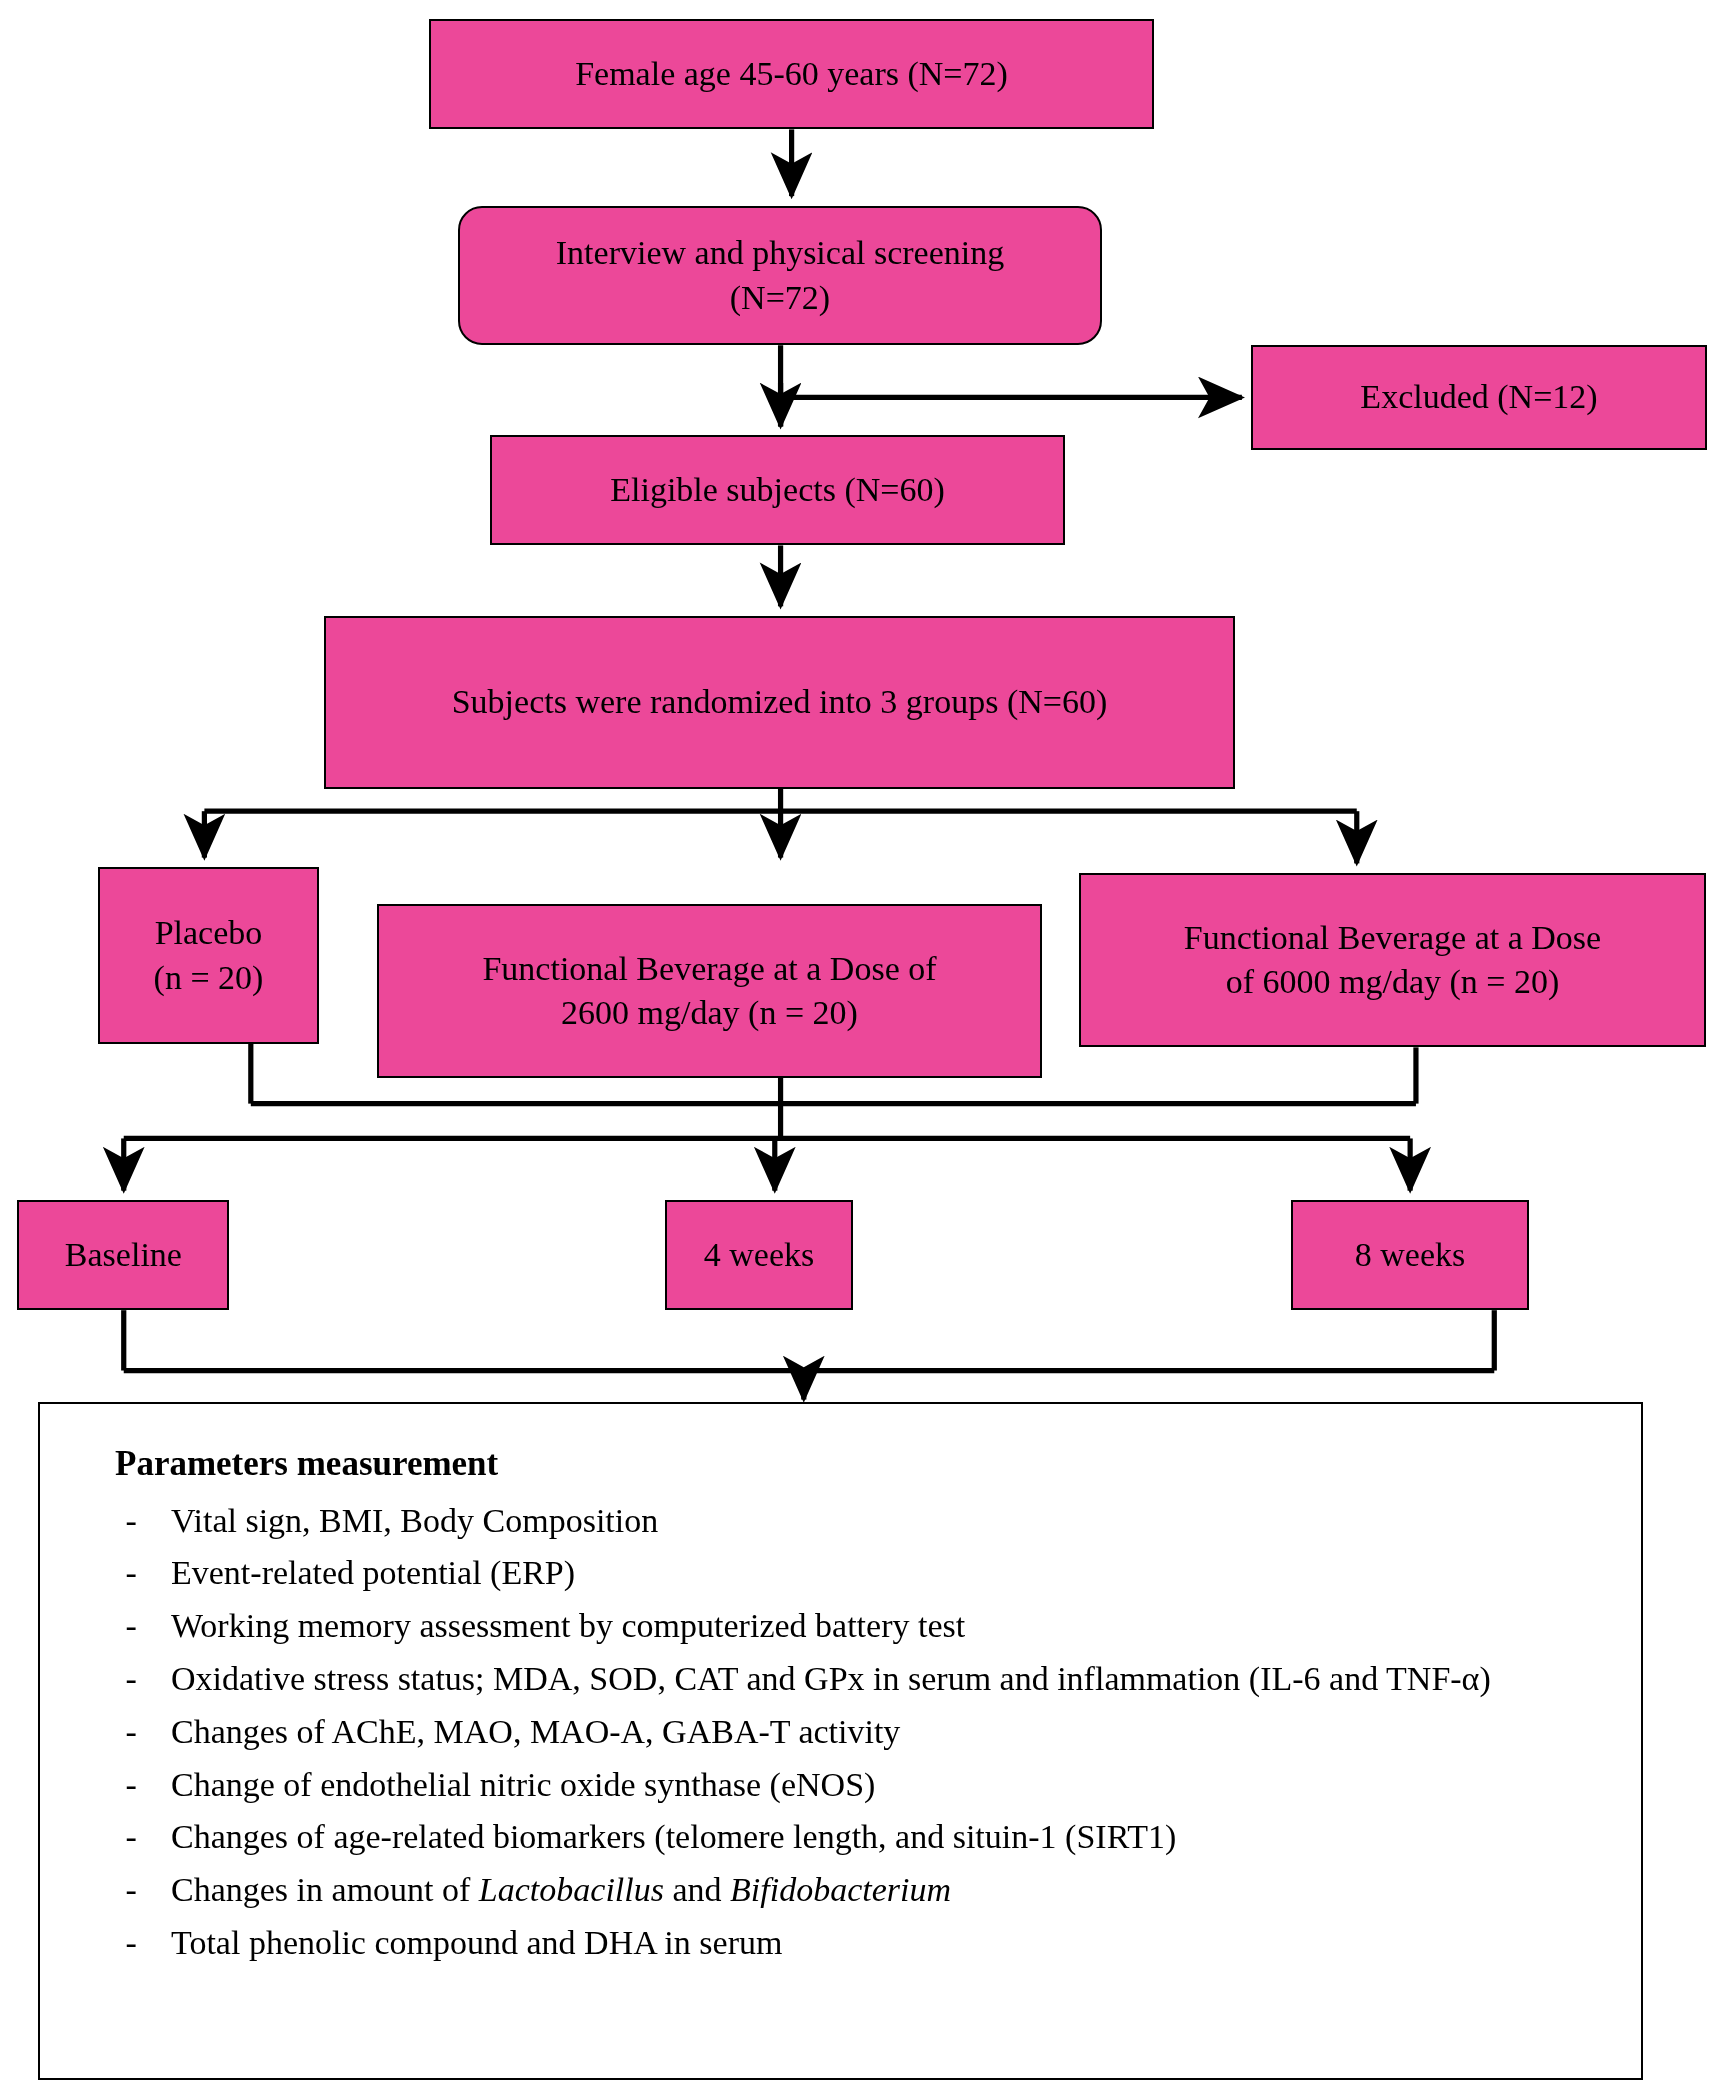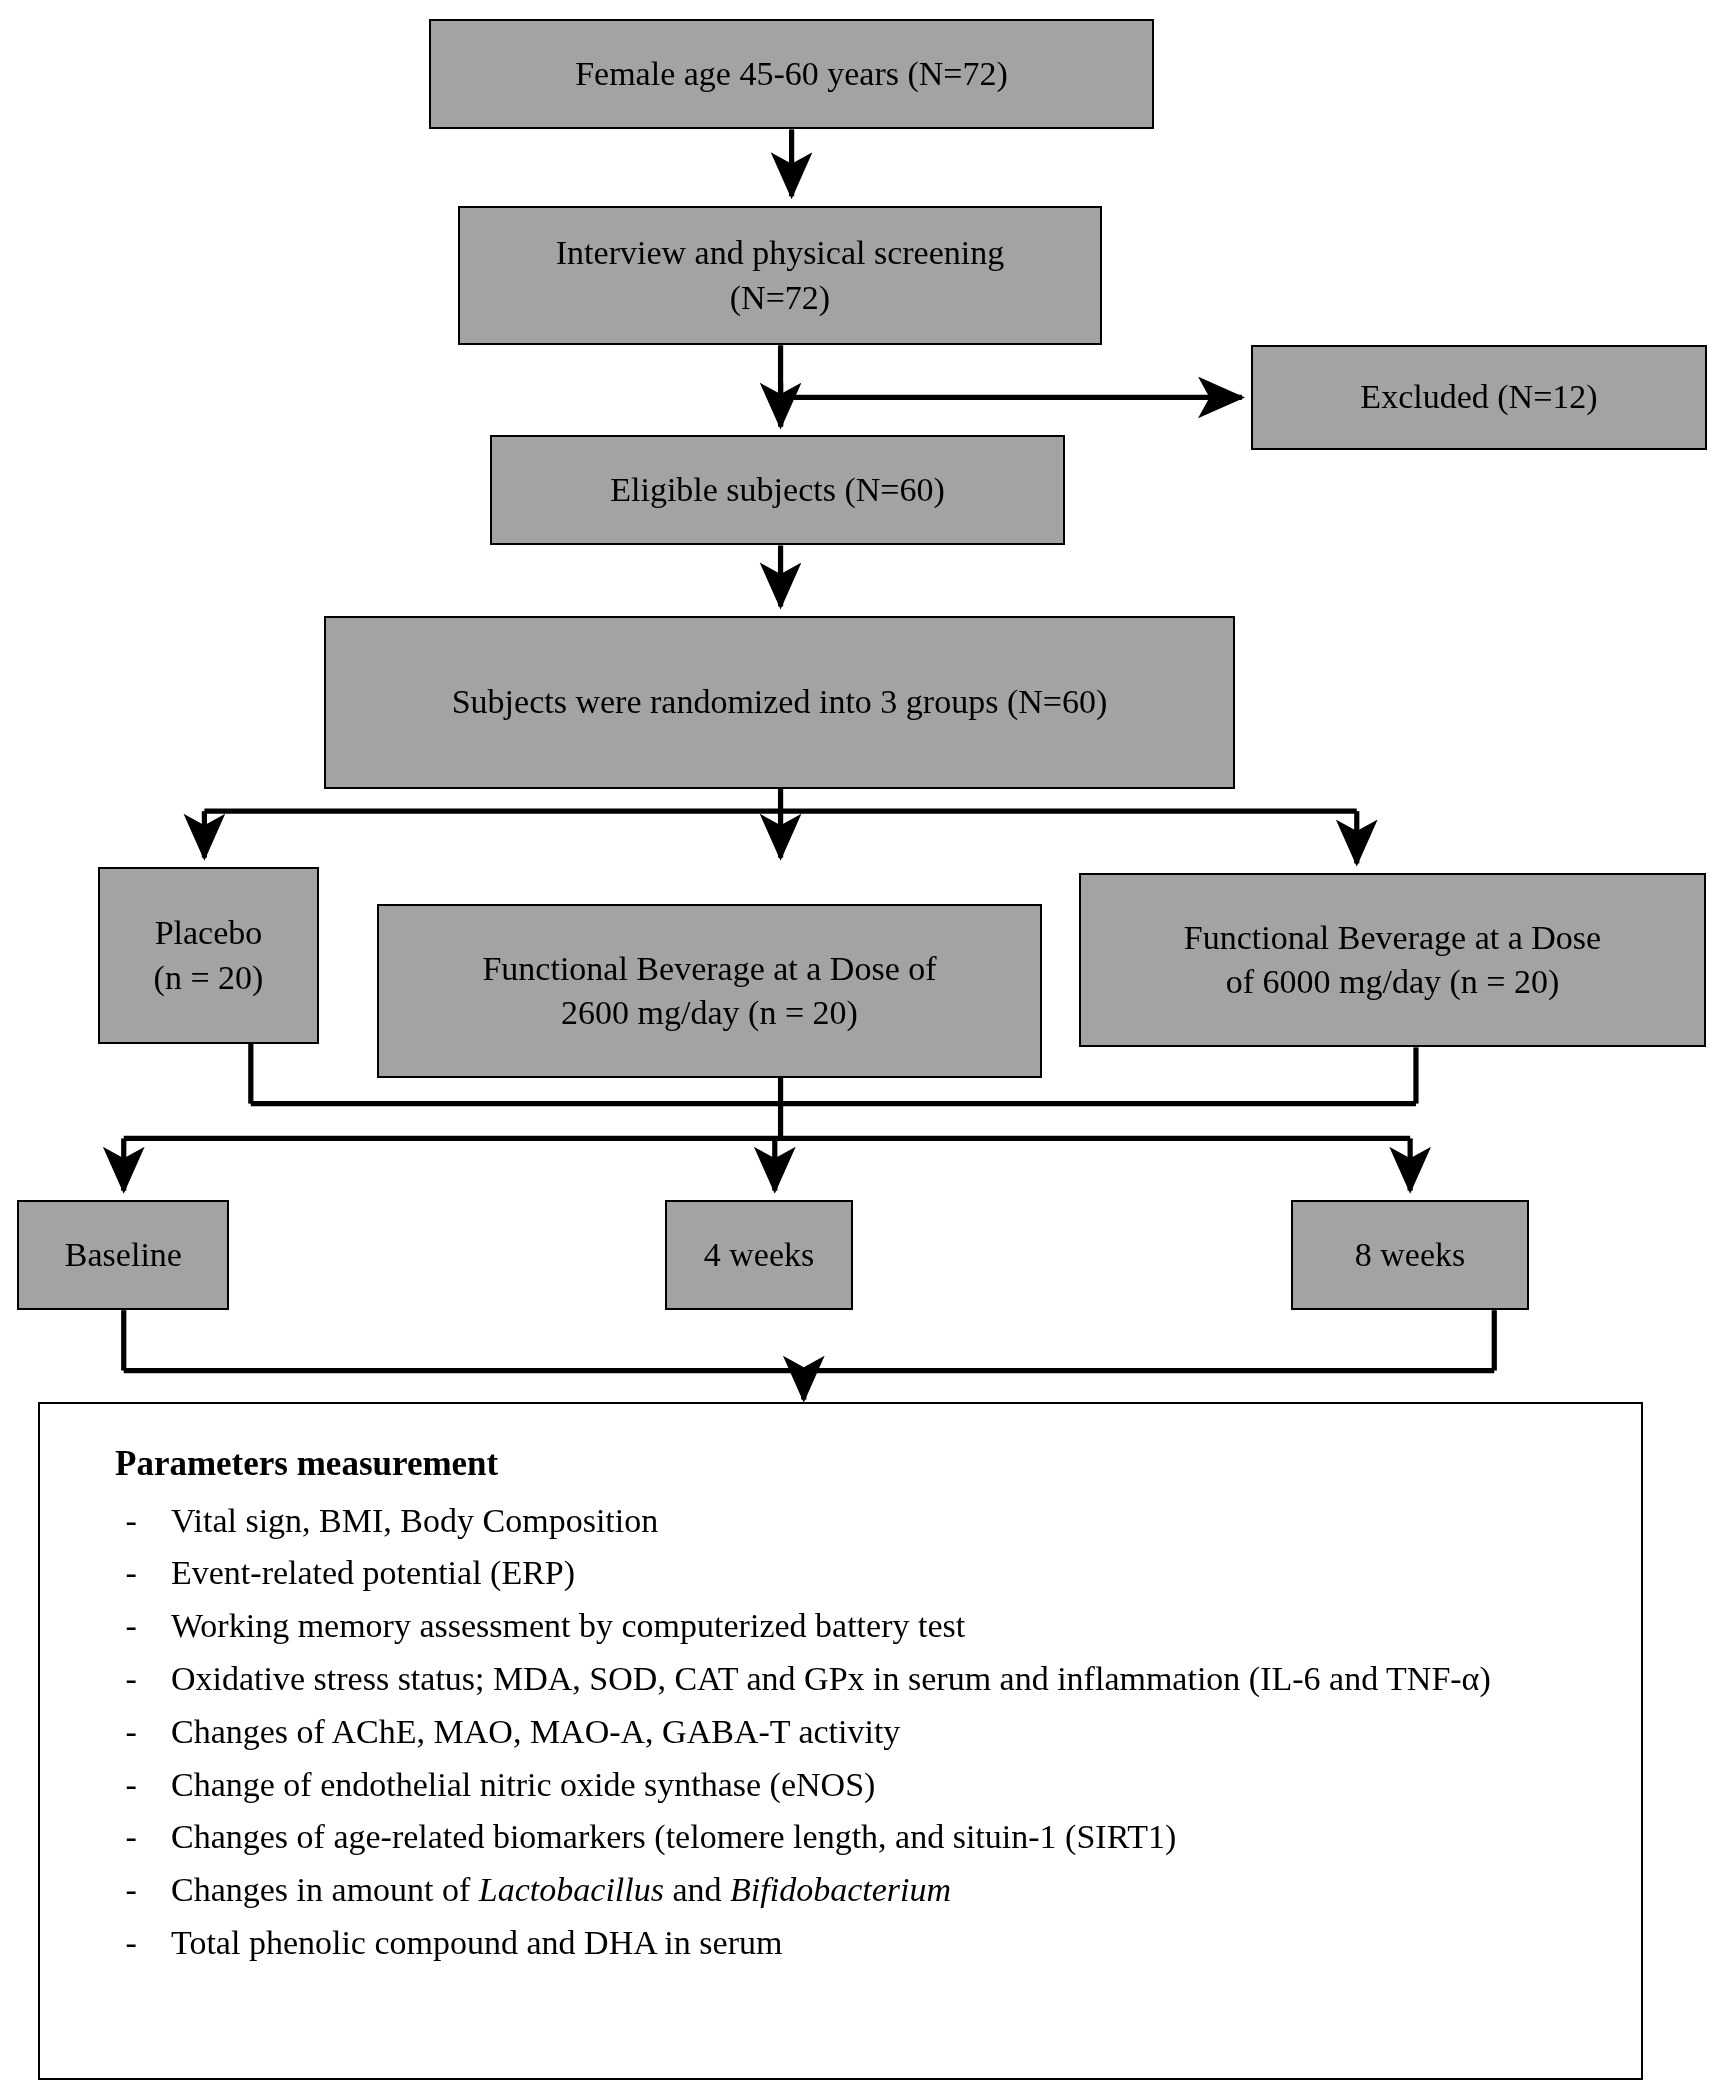--- a/index.html
+++ b/index.html
@@ -25,36 +25,36 @@
     top: 0;
     left: 0;
     width: 1730px;
     height: 2097px;
     pointer-events: none;
   }
   .node {
     position: absolute;
     box-sizing: border-box;
     border: 2.9px solid #000000;
-    background: #a3a3a3;
+    background: #ec4899;
     display: flex;
     align-items: center;
     justify-content: center;
     text-align: center;
     line-height: 1.30;
     font-size: 34px;
     padding: 2.3px 8.1px;
   }
   .node .node-text {
     display: block;
     white-space: pre-line;
   }
   
   #node-female        { left: 429px;  top: 19px;   width: 725px; height: 110px; }
-  #node-interview     { left: 458px;  top: 206px;  width: 644px; height: 139px; }
+  #node-interview     { left: 458px;  top: 206px;  width: 644px; height: 139px; border-radius: 24px; }
   #node-excluded      { left: 1251px; top: 345px;  width: 456px;  height: 105px; }
   #node-eligible      { left: 490px;  top: 435px;  width: 575px;  height: 110px; }
   #node-randomized    { left: 324px;  top: 616px; width: 911px; height: 173px; }
   #node-placebo       { left: 98px;  top: 867px; width: 221px;  height: 177px; }
   #node-dose2600      { left: 377px;  top: 865px; width: 665px; height: 174px; margin-top: 39px; }
   #node-dose6000      { left: 1079px; top: 873px; width: 627px; height: 174px; }
   #node-baseline      { left: 17.4px;   top: 1200px; width: 212px;  height: 110px; }
   #node-4weeks        { left: 665px; top: 1200px; width: 188px;  height: 110px; }
   #node-8weeks        { left: 1291px; top: 1200px; width: 238px;  height: 110px; }
 

